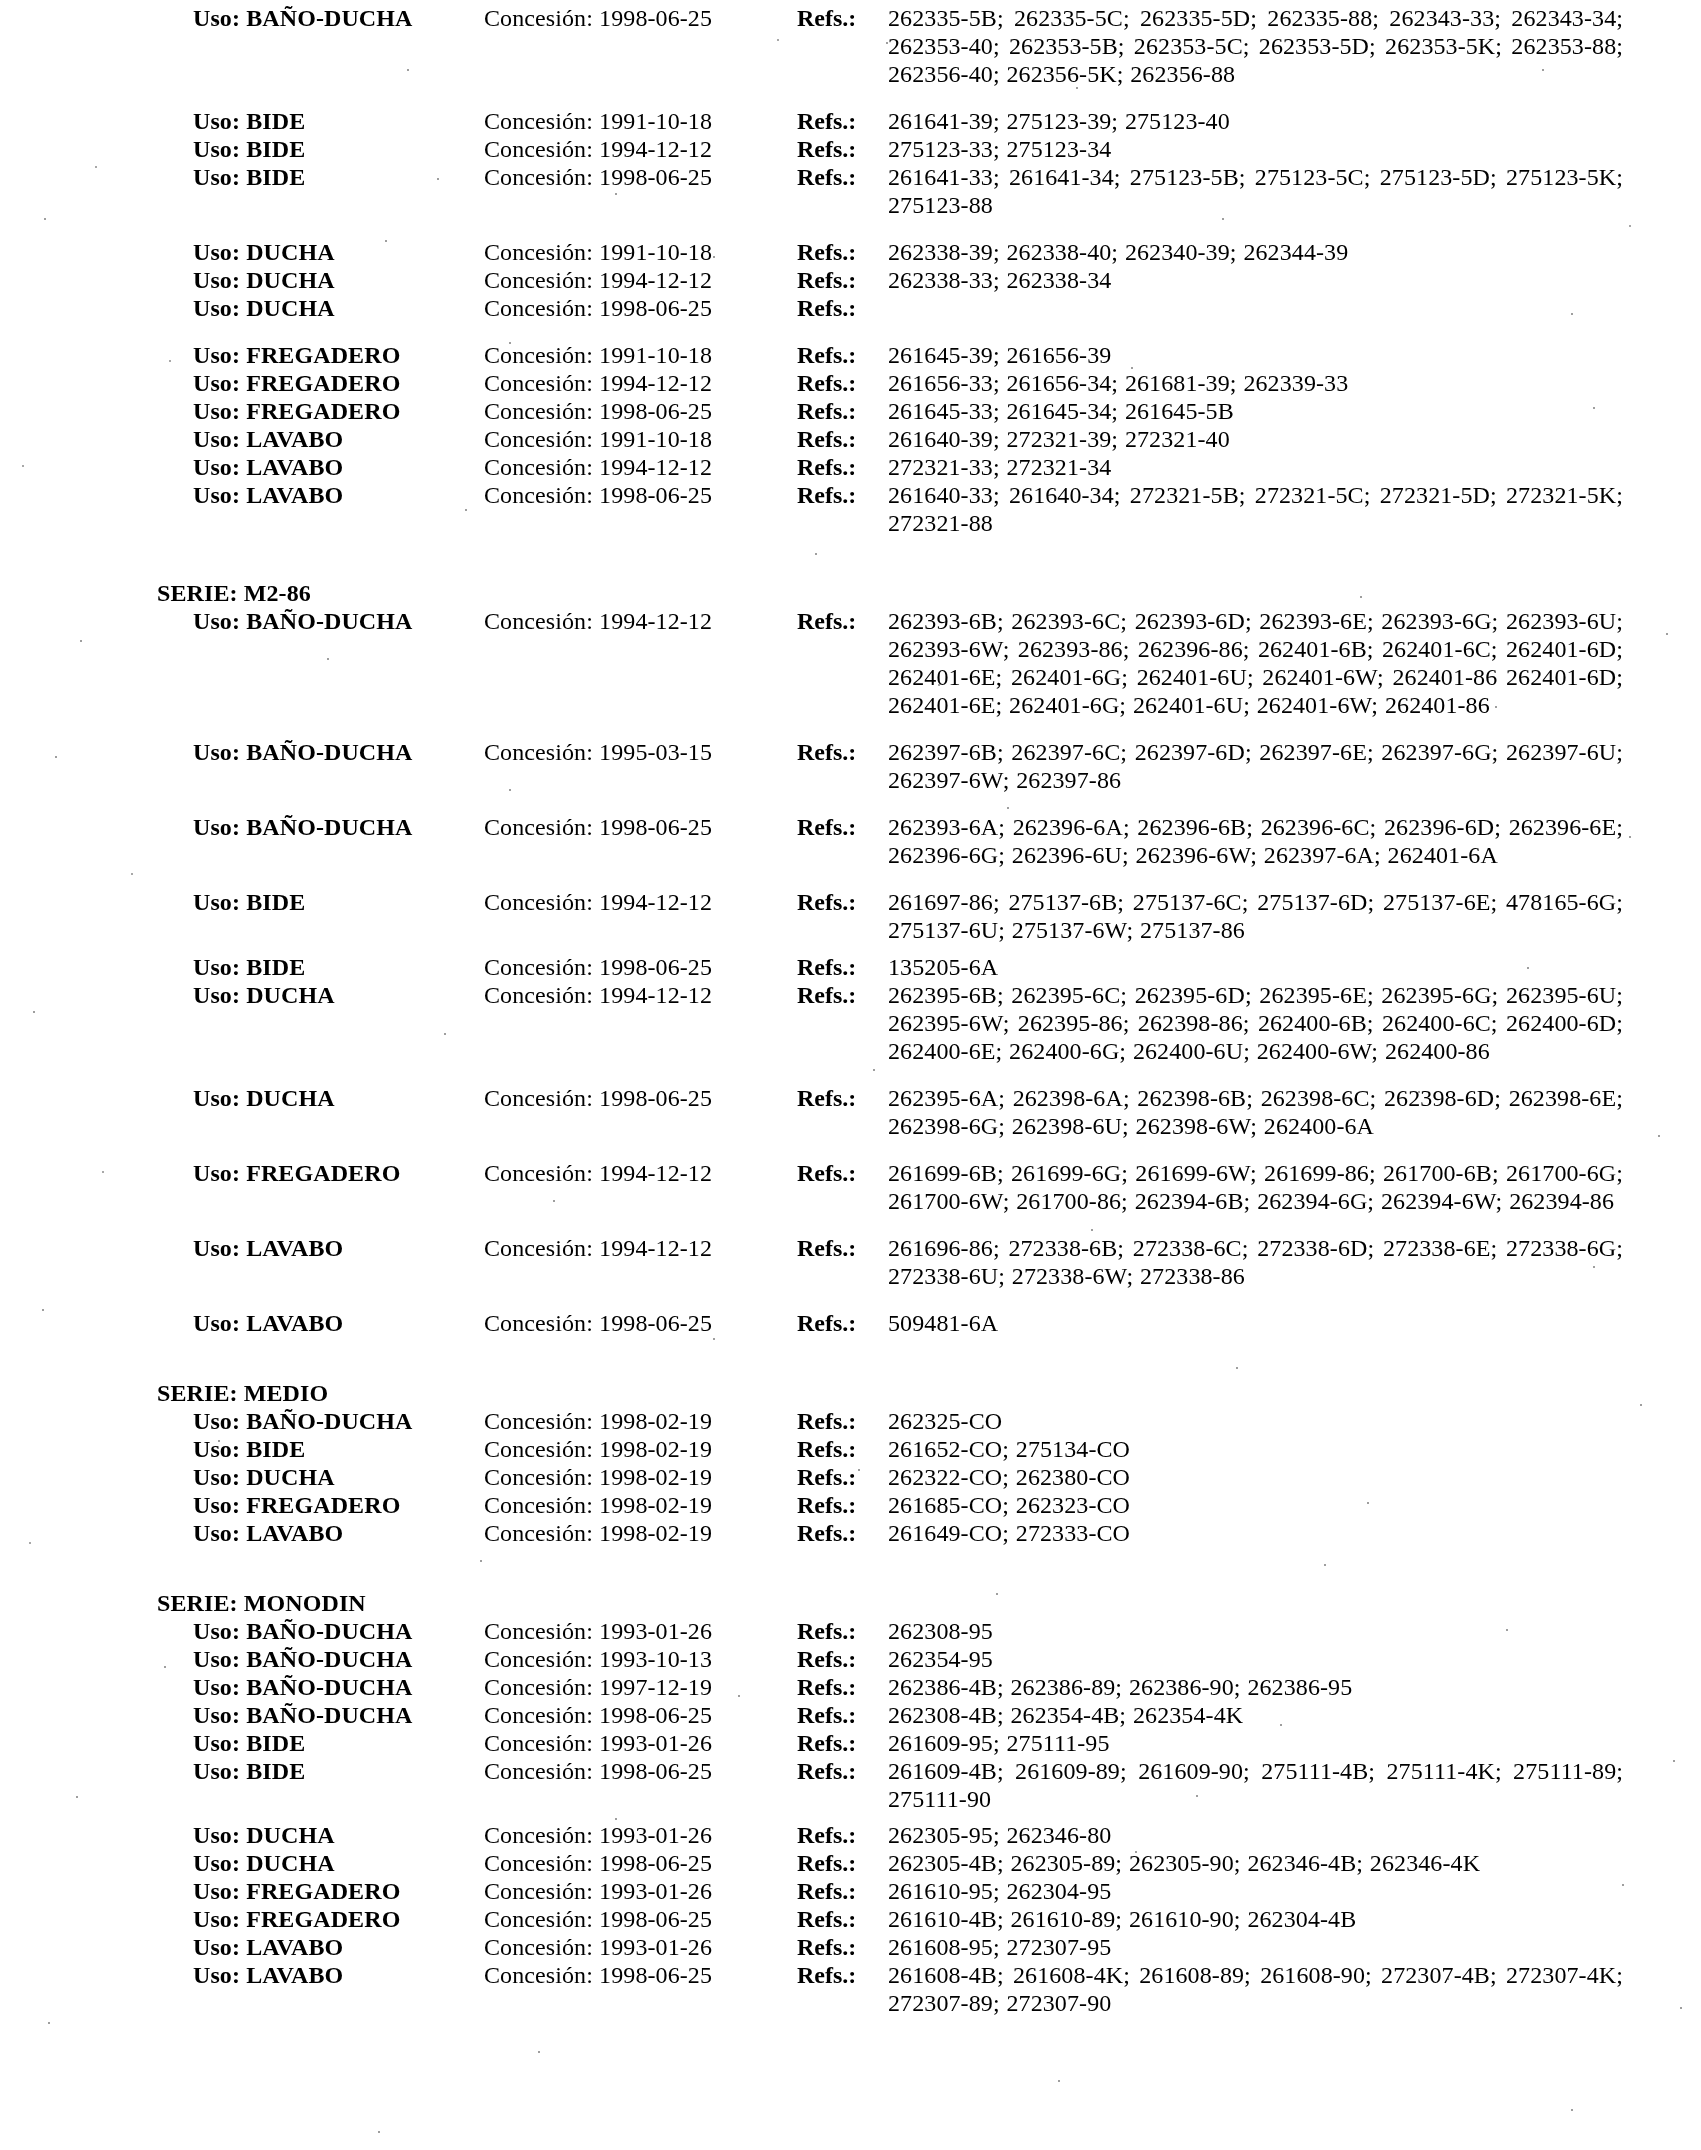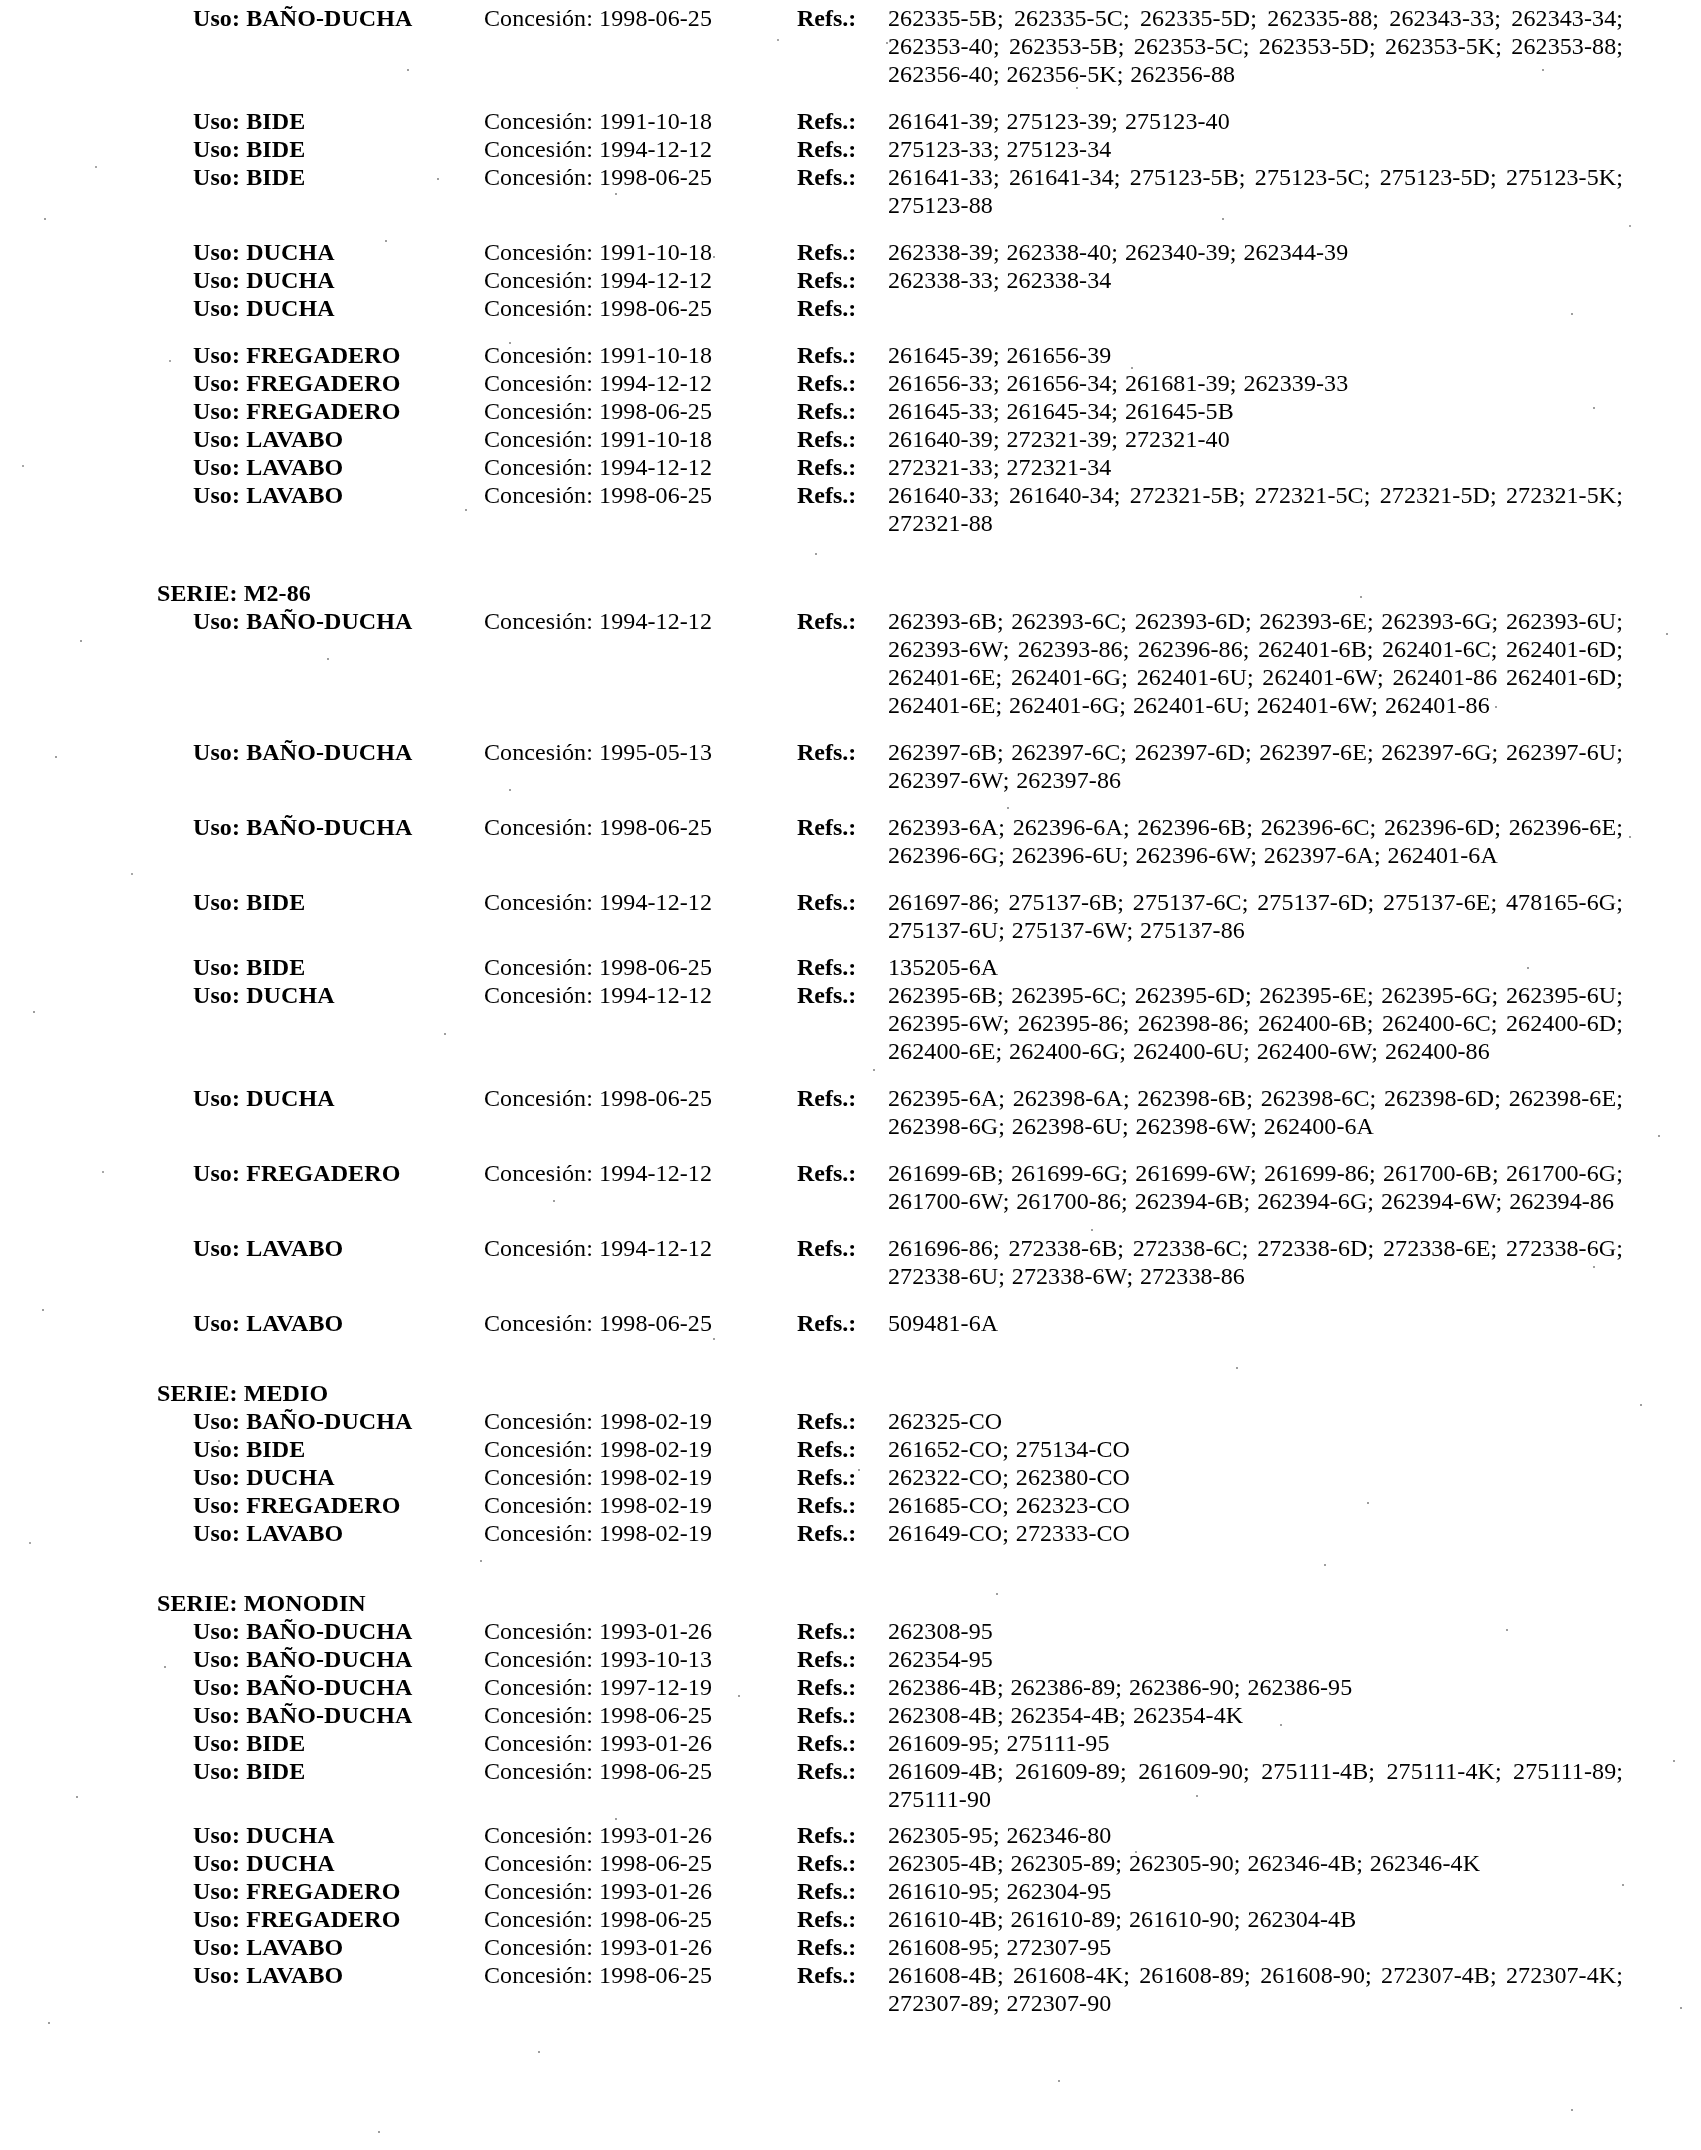--- a/index.html
+++ b/index.html
@@ -193,21 +193,21 @@
         <div class="serie-title">SERIE: M2-86</div>
         <div class="entry-row">
           <div class="col-uso">Uso: BAÑO-DUCHA</div>
           <div class="col-conc">Concesión: 1994-12-12</div>
           <div class="col-refs-label">Refs.:</div>
           <div class="col-refs-value">262393-6B; 262393-6C; 262393-6D; 262393-6E; 262393-6G; 262393-6U; 262393-6W; 262393-86; 262396-86; 262401-6B; 262401-6C; 262401-6D; 262401-6E; 262401-6G; 262401-6U; 262401-6W; 262401-86    262401-6D; 262401-6E; 262401-6G; 262401-6U; 262401-6W; 262401-86</div>
         </div>
         <div class="spacer-md"></div>
         <div class="entry-row">
           <div class="col-uso">Uso: BAÑO-DUCHA</div>
-          <div class="col-conc">Concesión: 1995-05-13</div>
+          <div class="col-conc">Concesión: 1995-03-15</div>
           <div class="col-refs-label">Refs.:</div>
           <div class="col-refs-value">262397-6B; 262397-6C; 262397-6D; 262397-6E; 262397-6G; 262397-6U; 262397-6W; 262397-86</div>
         </div>
         <div class="spacer-md"></div>
         <div class="entry-row">
           <div class="col-uso">Uso: BAÑO-DUCHA</div>
           <div class="col-conc">Concesión: 1998-06-25</div>
           <div class="col-refs-label">Refs.:</div>
           <div class="col-refs-value">262393-6A; 262396-6A; 262396-6B; 262396-6C; 262396-6D; 262396-6E; 262396-6G; 262396-6U; 262396-6W; 262397-6A; 262401-6A</div>
         </div>

